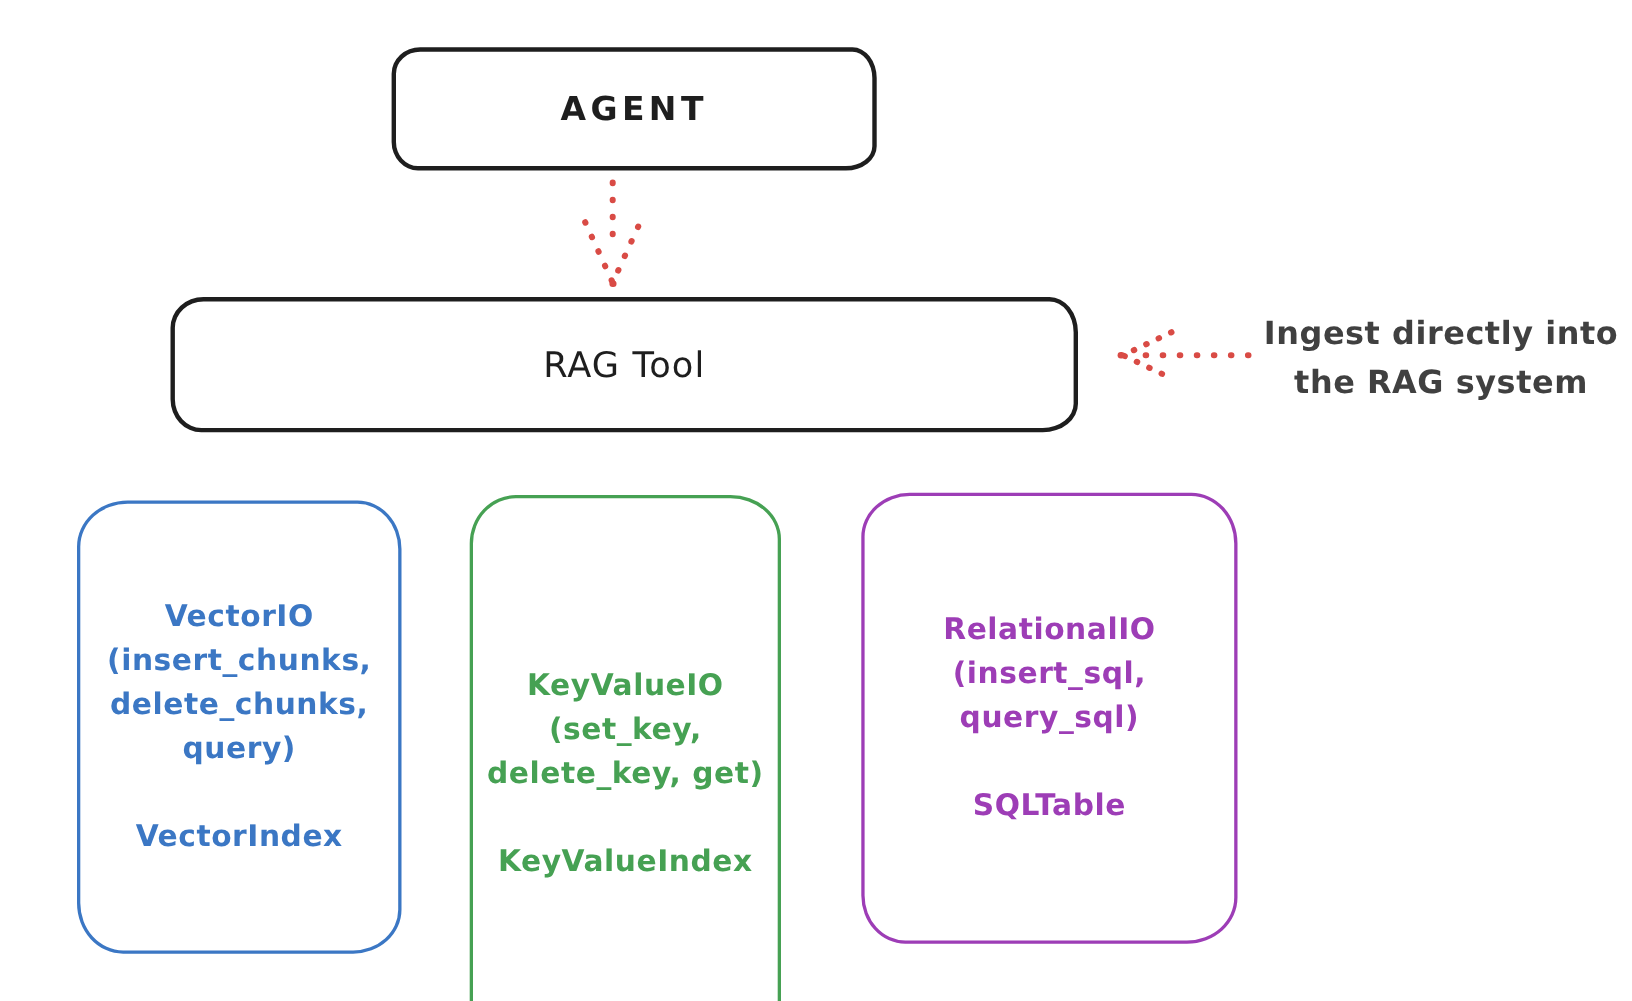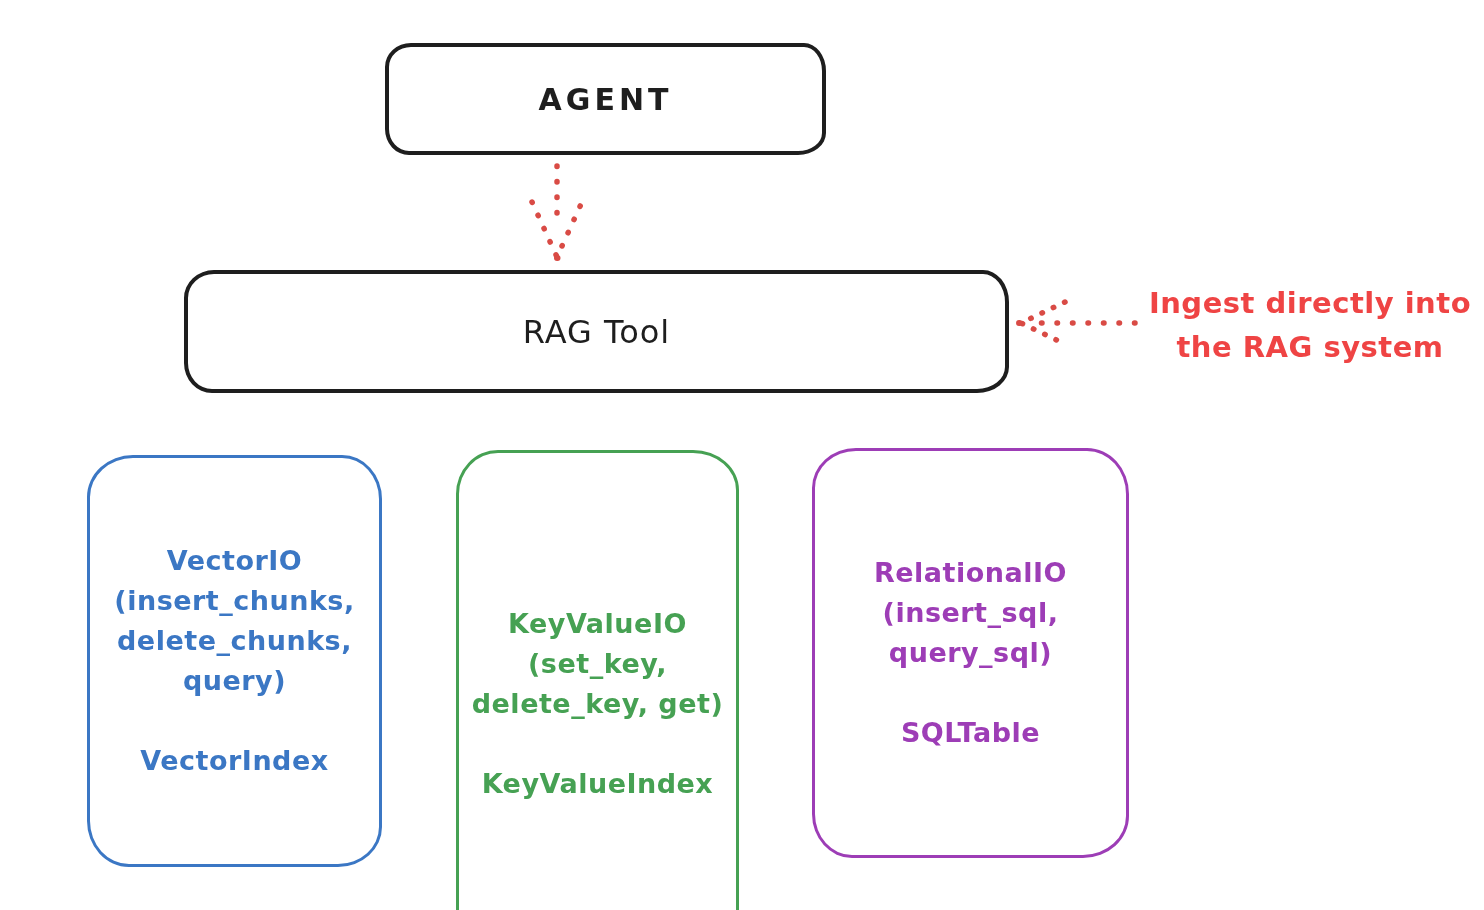--- a/index.html
+++ b/index.html
@@ -14,21 +14,20 @@
     overflow: hidden;
   }
 
   .node {
     position: absolute;
     display: flex;
     align-items: center;
     justify-content: center;
     background: #ffffff;
     text-align: center;
-    margin-left: 29px;
   }
 
   
   .node-agent {
     left: 356px; top: 43px; width: 441px; height: 112px;
     border: 4px solid #1e1e1e;
     border-radius: 26px 22px 28px 24px / 24px 28px 22px 26px;
     font-size: 30px; font-weight: 700; letter-spacing: 4px; color: #1e1e1e;
   }
   .node-rag {
@@ -40,42 +39,42 @@
 
   
   .backend {
     white-space: pre-line;
     line-height: 40px;
     font-size: 27px;
     font-weight: 600;
     letter-spacing: 0.5px;
   }
   .node-vector {
-    left: 58px; top: 455px; width: 295px; height: 412px;
+    left: 70px; top: 455px; width: 295px; height: 412px;
     border: 3.5px solid #3b77c4; color: #3b77c4;
     border-radius: 46px 40px 44px 42px / 42px 44px 40px 46px;
   }
   .node-keyvalue {
     left: 427px; top: 450px; width: 283px; height: 508px;
     border: 3.5px solid #46a153; color: #46a153;
     border-radius: 42px 46px 40px 44px / 44px 40px 46px 42px;
   }
   .node-relational {
-    left: 783px; top: 448px; width: 317px; height: 410px;
+    left: 783px; top: 448px; width: 342px; height: 410px;
     border: 3.5px solid #9d3db6; color: #9d3db6;
     border-radius: 44px 42px 46px 40px / 40px 46px 42px 44px;
   }
 
   .arrow { position: absolute; }
 
   .annotation {
     position: absolute;
     left: 1140px; top: 281px; width: 340px;
     text-align: center;
-    color: #ef4444;
+    color: #404040;
     font-size: 29px;
     font-weight: 700;
     line-height: 44px;
     white-space: pre-line;
     letter-spacing: 0.5px;
   }
 </style>
 </head>
 <body>
 

